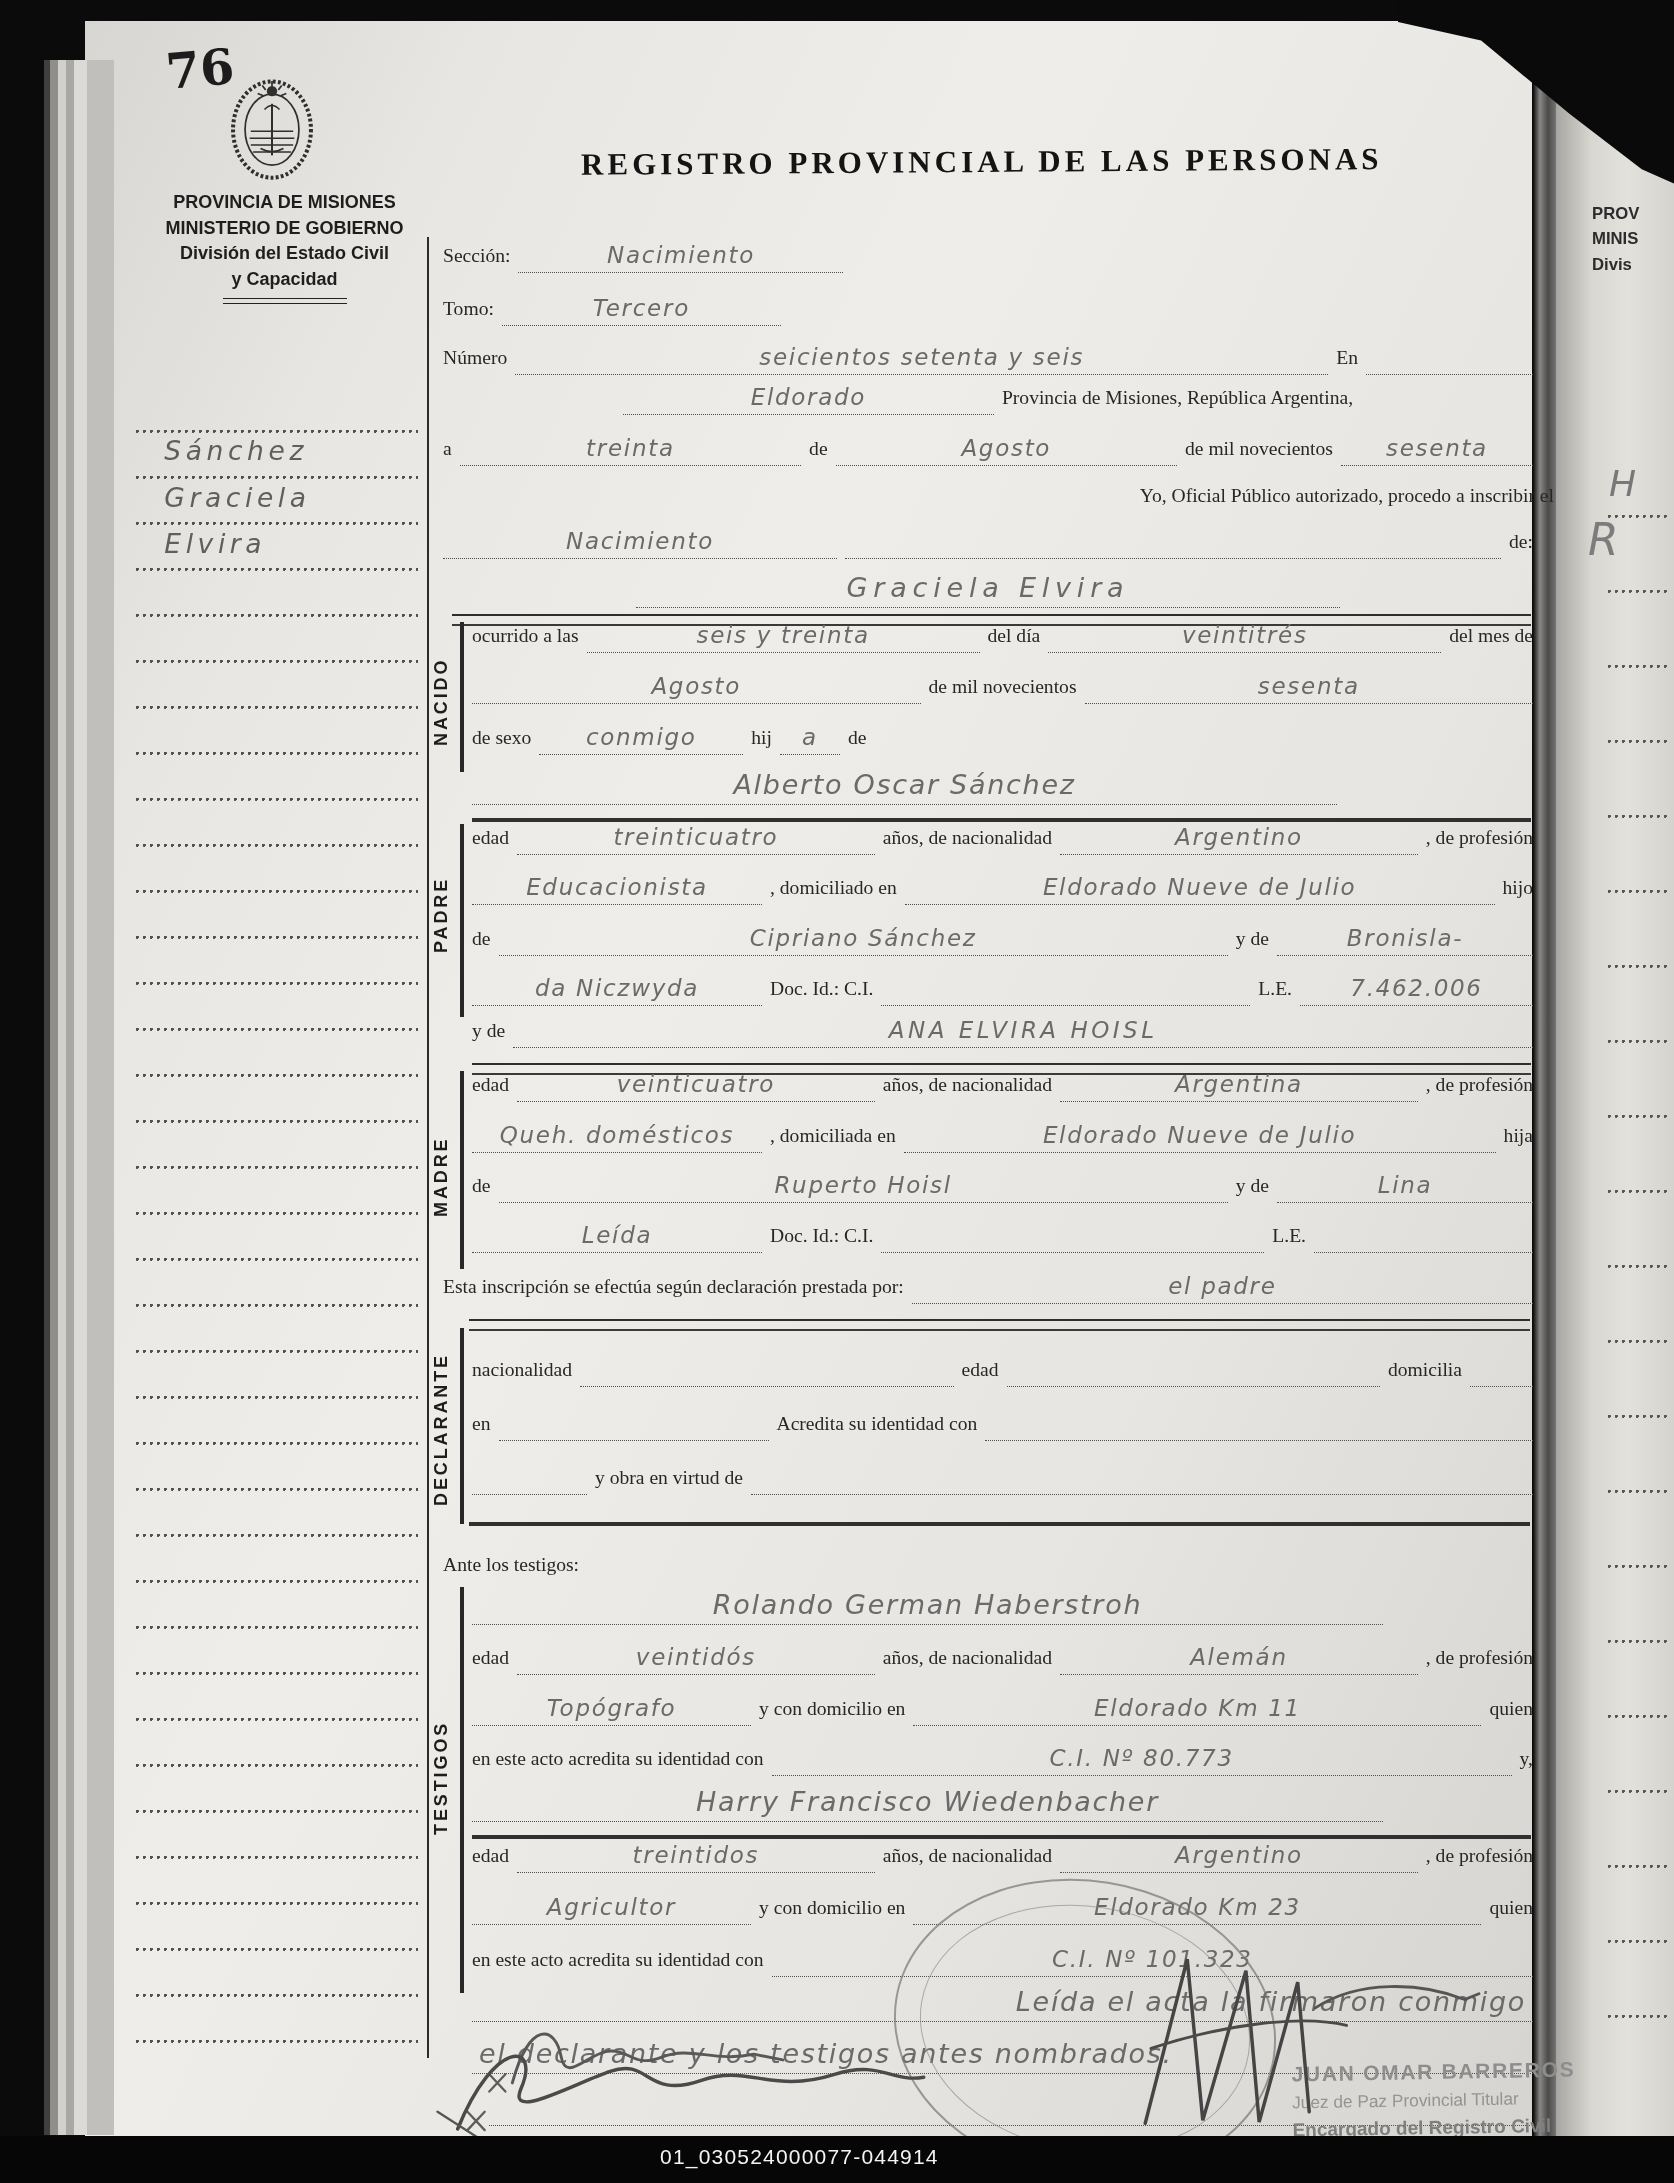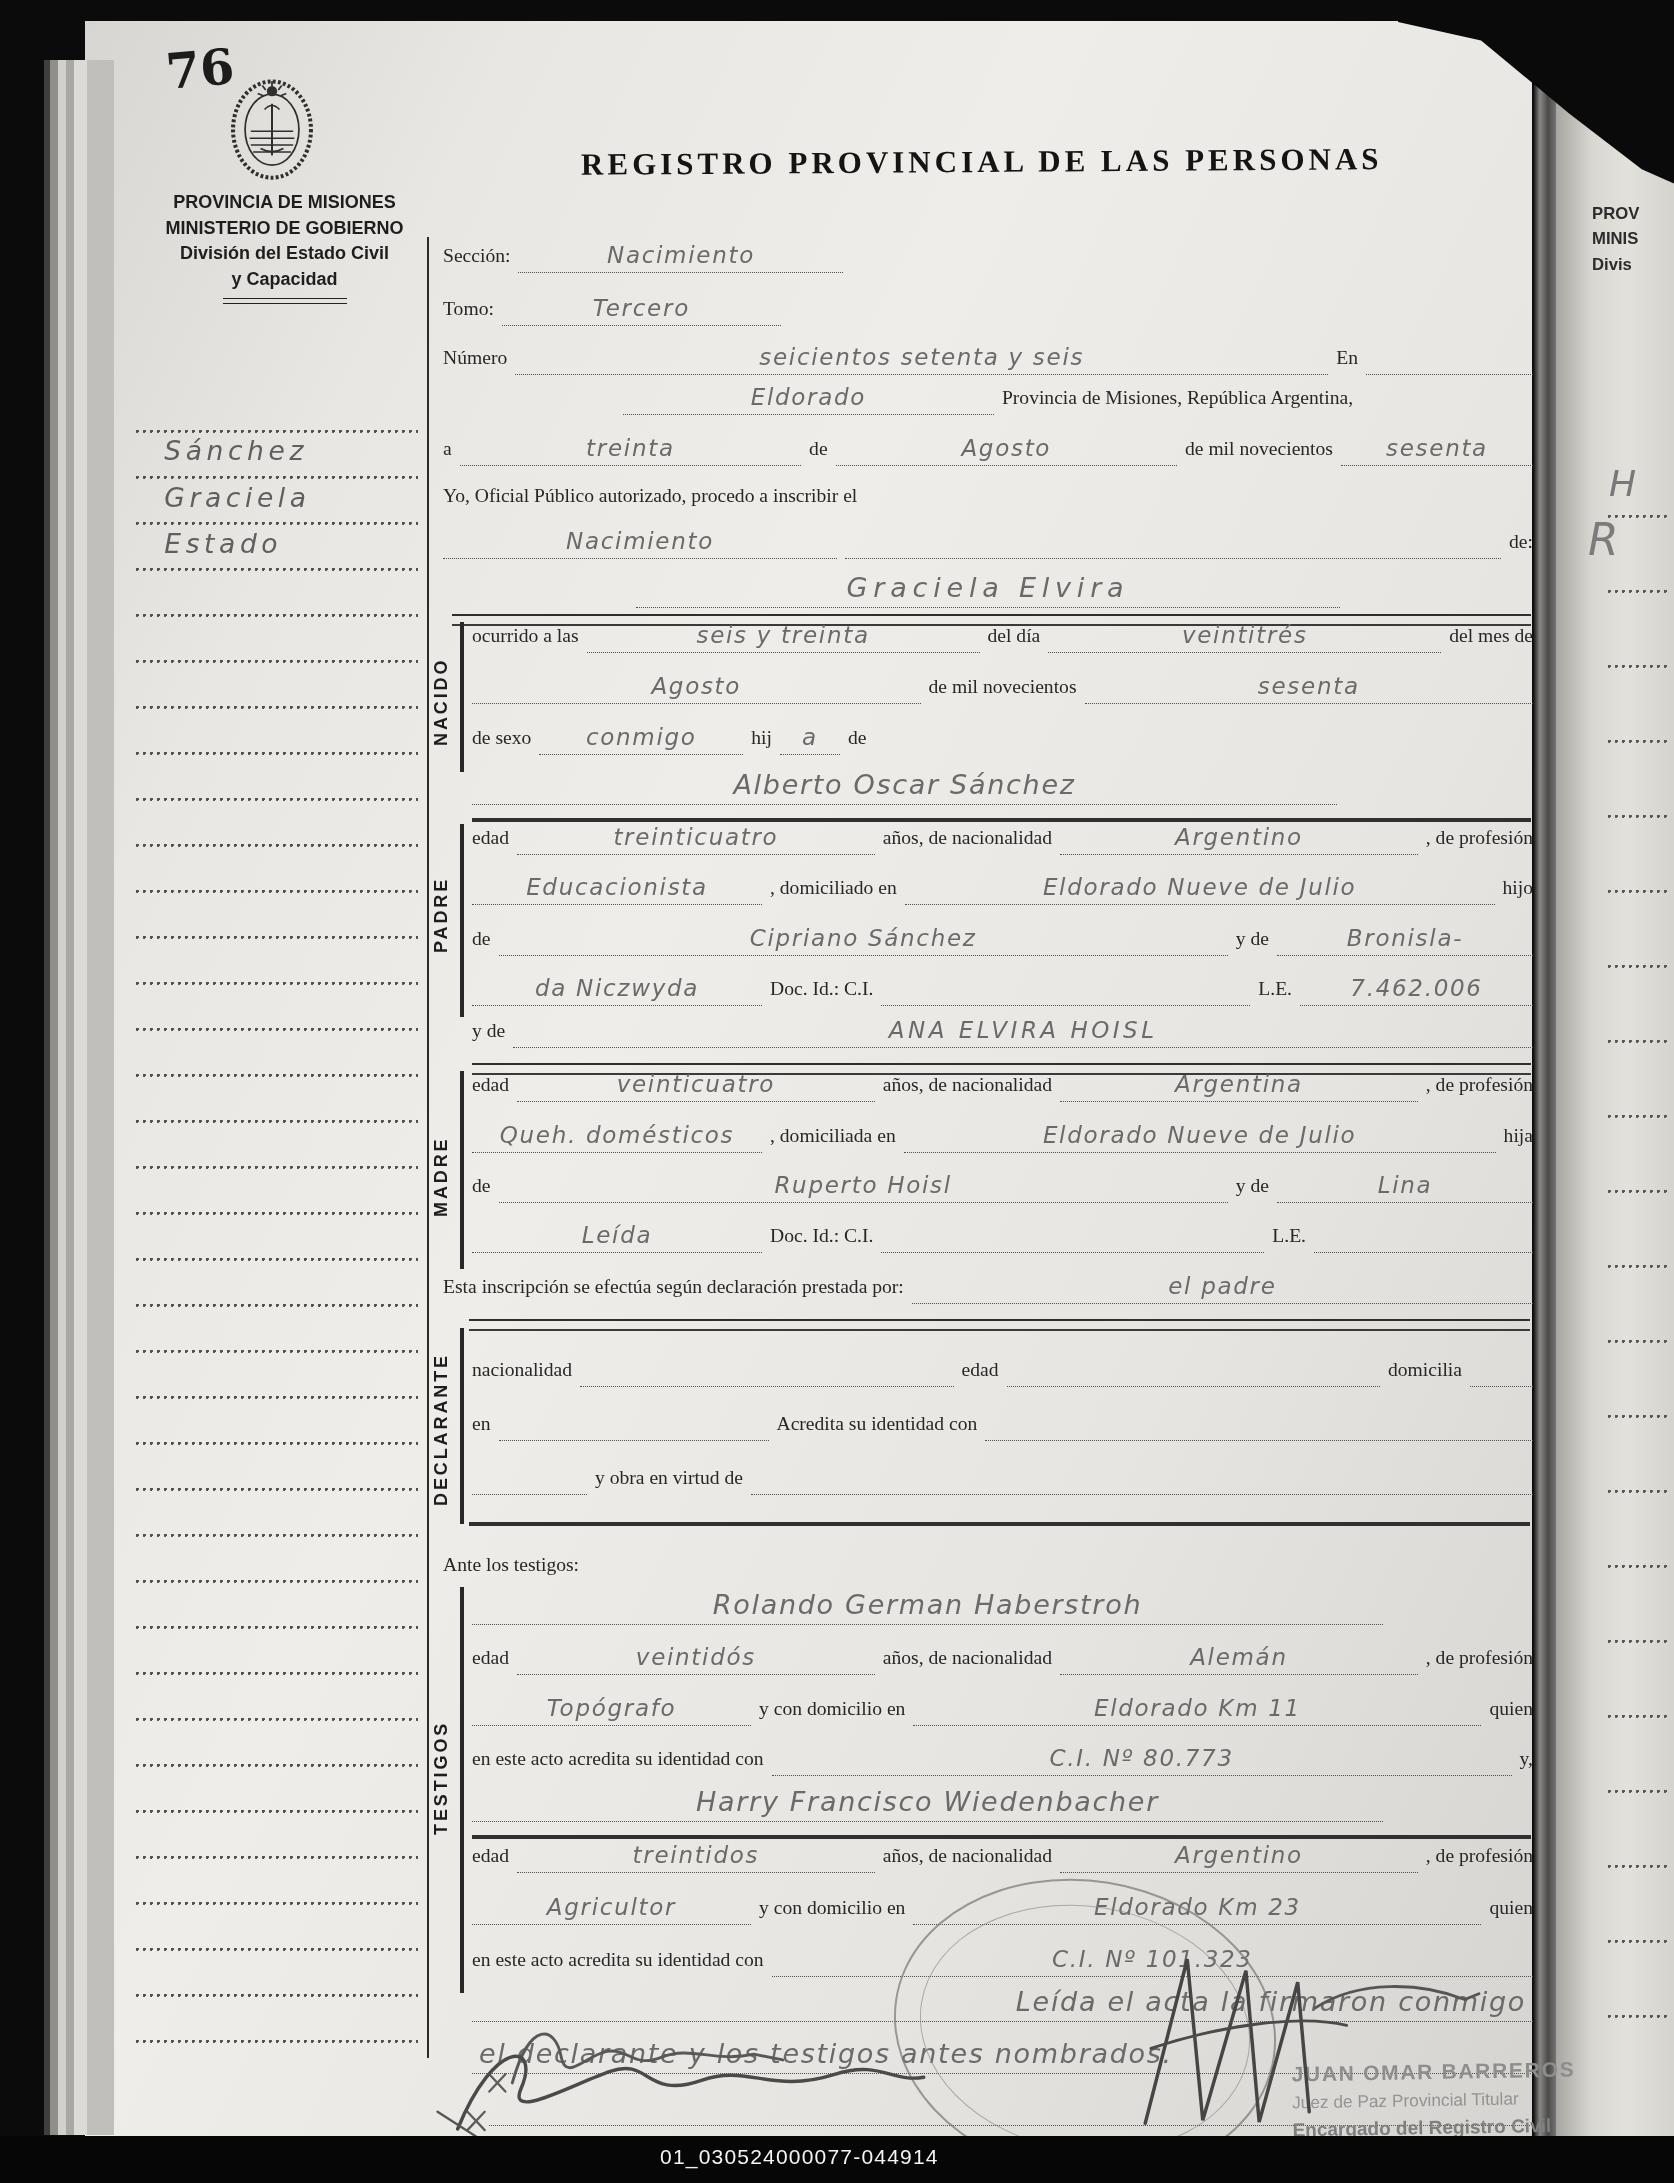--- a/index.html
+++ b/index.html
@@ -109,21 +109,21 @@
   <div>PROVINCIA DE MISIONES</div>
   <div>MINISTERIO DE GOBIERNO</div>
   <div>División del Estado Civil</div>
   <div>y Capacidad</div>
   <div class="dunder"></div>
 </div>
 
 <div class="mlines"></div>
 <div class="mname" style="top:435px">Sánchez</div>
 <div class="mname" style="top:482px">Graciela</div>
-<div class="mname" style="top:528px">Estado</div>
+<div class="mname" style="top:528px">Elvira</div>
 <div class="vrule"></div>
 
 <div class="row" style="top:242px;left:443px;width:1090px">
   <span class="pr">Sección:</span>
   <span class="hw" style="min-width:311px;flex:0 1 auto">Nacimiento</span>
   <span class="spacer"></span>
 </div>
 <div class="row" style="top:295px;left:443px;width:1090px">
   <span class="pr">Tomo:</span>
   <span class="hw" style="min-width:265px;flex:0 1 auto">Tercero</span>
@@ -140,21 +140,21 @@
   <span class="pr">Provincia de Misiones, República Argentina,</span>
 </div>
 <div class="row" style="top:435px;left:443px;width:1090px">
   <span class="pr">a</span>
   <span class="hw fill">treinta</span>
   <span class="pr">de</span>
   <span class="hw fill">Agosto</span>
   <span class="pr">de mil novecientos</span>
   <span class="hw" style="width:178px">sesenta</span>
 </div>
-<div class="row" style="top:484px;left:443px;width:1090px;justify-content:flex-start">
+<div class="row" style="top:484px;left:464px;width:1090px;justify-content:flex-end">
   <span class="pr">Yo, Oficial Público autorizado, procedo a inscribir el</span>
 </div>
 <div class="row" style="top:528px;left:443px;width:1090px">
   <span class="hw" style="width:380px">Nacimiento</span>
   <span class="blank fill"></span>
   <span class="pr">de:</span>
 </div>
 <div class="row" style="top:572px;left:443px;width:1090px;justify-content:center">
   <span class="hw big" style="width:690px;letter-spacing:5.8px">Graciela Elvira</span>
 </div>

